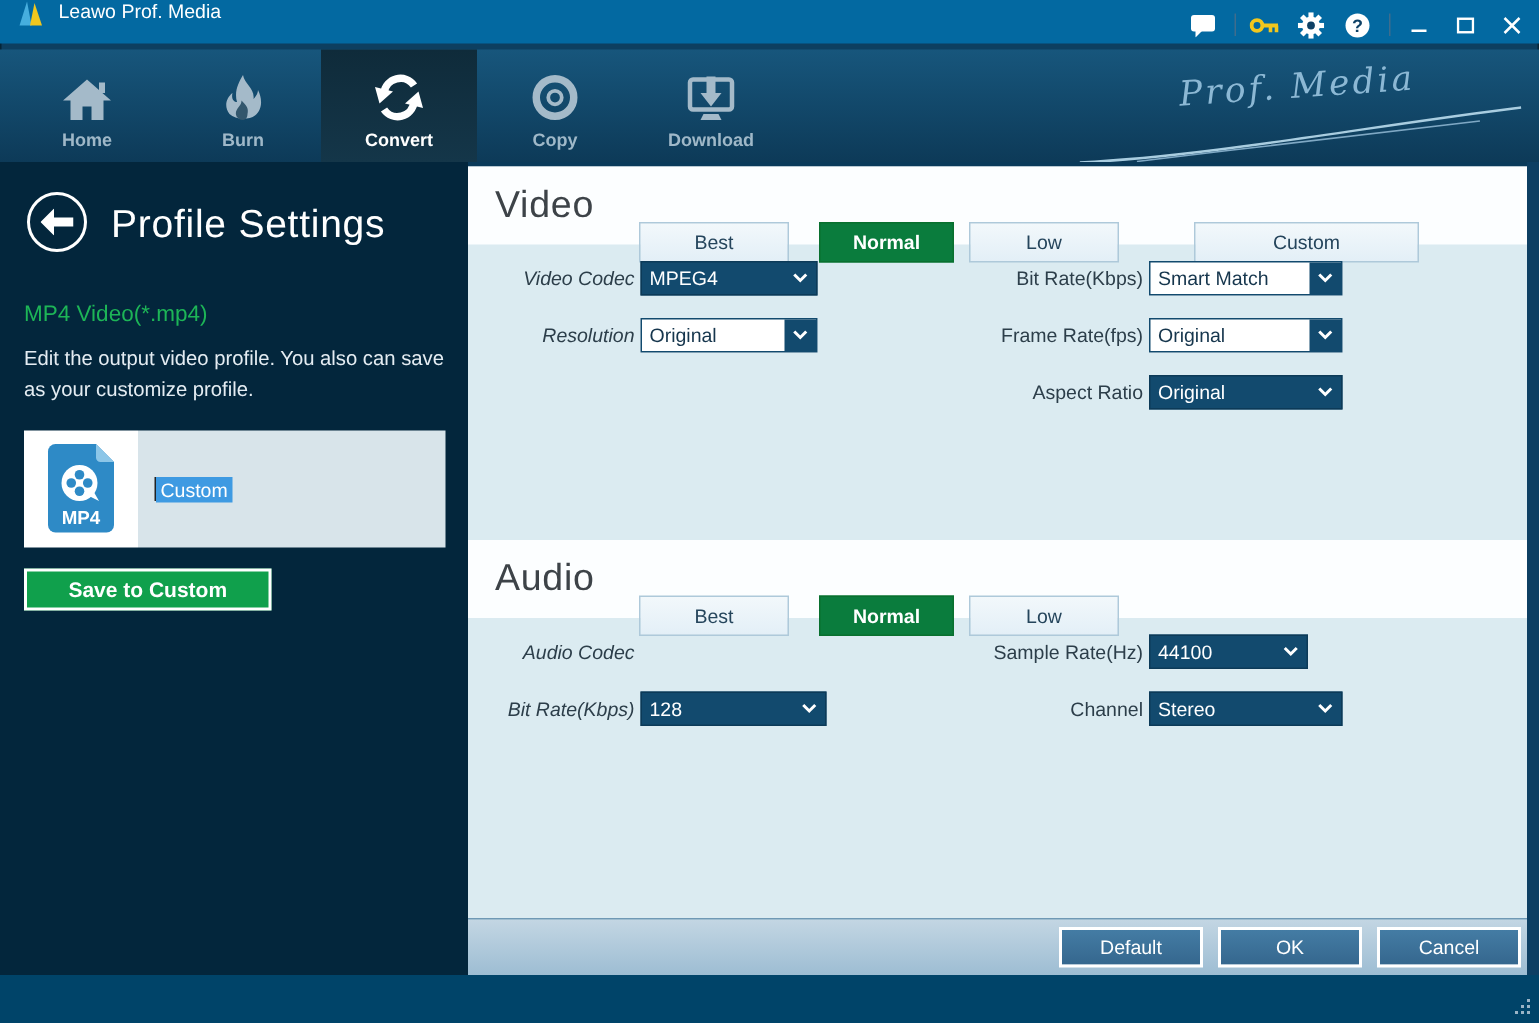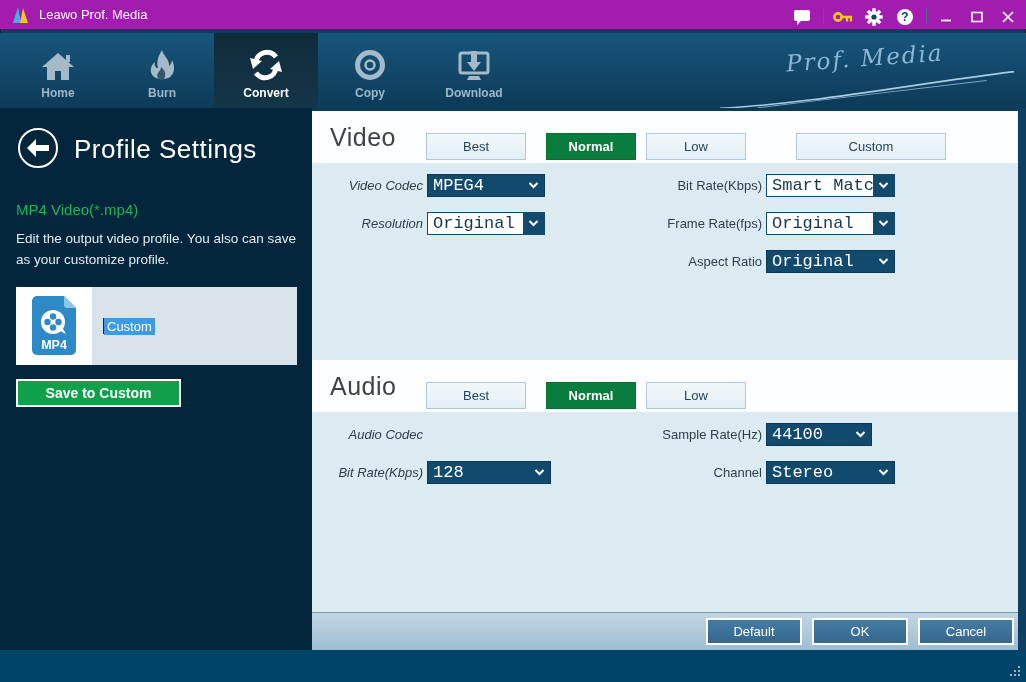--- a/index.html
+++ b/index.html
@@ -1,22 +1,22 @@
 <!DOCTYPE html>
 <html><head>
 <meta charset="utf-8">
 <style>
   * { margin:0; padding:0; box-sizing:border-box; }
   body { font-family:"Liberation Sans", sans-serif; background:#333; }
   #root { position:relative; width:1026px; height:682px; background:#0d3f60; overflow:hidden;
           box-shadow:inset 0 0 0 1px #062537; }
 
   
-  .titlebar { position:absolute; left:0; top:0; width:1026px; height:29px; background:#a21caf;
-              display:flex; align-items:center; }
+  .titlebar { position:absolute; left:0; top:0; width:1026px; height:29px; background:#0369a1;
+              display:flex; align-items:flex-start; }
   .logo { margin-left:10px; display:flex; }
   .win-title { color:#fff; font-size:13px; margin-left:9px; }
   .tb-icons { position:absolute; right:6px; top:0; height:33px; display:flex; align-items:center; }
   .tbi { width:24px; height:24px; display:flex; align-items:center; justify-content:center; margin-left:7px; cursor:pointer; }
   .tb-sep { width:1px; height:15px; background:#3f6d8d; margin-left:9px; }
 
   
   .navbar { position:absolute; left:0; top:33px; width:1026px; height:75px;
             background:linear-gradient(#17567c,#0d3a58); }
   .tabs { position:absolute; left:6px; top:0; height:75px; display:flex; }
@@ -47,35 +47,35 @@
               border:2px solid #fff; color:#fff; font-size:14px; font-weight:bold;
               display:flex; align-items:center; justify-content:center; cursor:pointer; }
 
   
   .panel { position:absolute; left:312px; top:108px; width:706px; height:542px; background:#dbebf1; }
   .topline { position:absolute; left:0; top:0; width:706px; height:3px; background:#0a3a5a; }
   .band { position:absolute; left:0; width:706px; height:52px; background:#fcfeff; }
   .band.v { top:3px; } .band.a { top:252px; }
   .sec-title { position:absolute; left:18px; top:50%; transform:translateY(-50%);
                font-size:25px; font-weight:300; color:#3d4348; letter-spacing:.5px; }
-  .qbtn { position:absolute; top:22px; height:27px; display:flex; align-items:center; justify-content:center;
+  .qbtn { position:absolute; top:37px; height:27px; display:flex; align-items:center; justify-content:center;
           background:linear-gradient(#f2f8fb,#e3eff7); border:1px solid #aec9da; color:#25455c;
           font-size:13px; cursor:pointer; }
   .qbtn.green { background:#0a7c3d; border-color:#09702f; color:#fff; font-weight:bold; }
   .sec-body { position:absolute; left:0; width:706px; }
   .sec-body.v { top:55px; height:197px; }
   .sec-body.a { top:304px; height:200px; }
   .field { position:absolute; display:flex; align-items:center; height:23px; }
   .field.lcol { left:0; } .field.rcol { left:335px; }
   .flabel { font-size:13px; color:#2c3e4a; text-align:right; }
   .field.lcol .flabel { width:111px;font-style:italic; } .field.rcol .flabel { width:115px; }
   .select { display:flex; align-items:center; height:23px; margin-left:4px; cursor:pointer; }
   .select.dark { background:#124a6e; border:1px solid #0c3a58; color:#fff; }
   .select.light { background:#fff; border:1px solid #124a6e; color:#16364d; }
-  .sval { flex:1; padding-left:5px; font-size:17px; white-space:nowrap; overflow:hidden;font-family:Liberation Mono, monospace; }
+  .sval { flex:1; padding-left:5px; font-size:13px; white-space:nowrap; overflow:hidden; }
   .chev { width:21px; height:100%; display:flex; align-items:center; justify-content:center; flex:none; }
   .select.light .chev { background:#124a6e; }
 
   
   .btnbar { position:absolute; left:0; top:504px; width:706px; height:38px;
             background:linear-gradient(#c3d6e3,#9dbdd3); border-top:1px solid #6f99b5; }
   .bbtn { position:absolute; top:5px; width:96px; height:27px; background:linear-gradient(#447ca4,#35678e);
           border:2px solid #fff; color:#fff; font-size:13px; display:flex; align-items:center;
           justify-content:center; cursor:pointer; }
 

